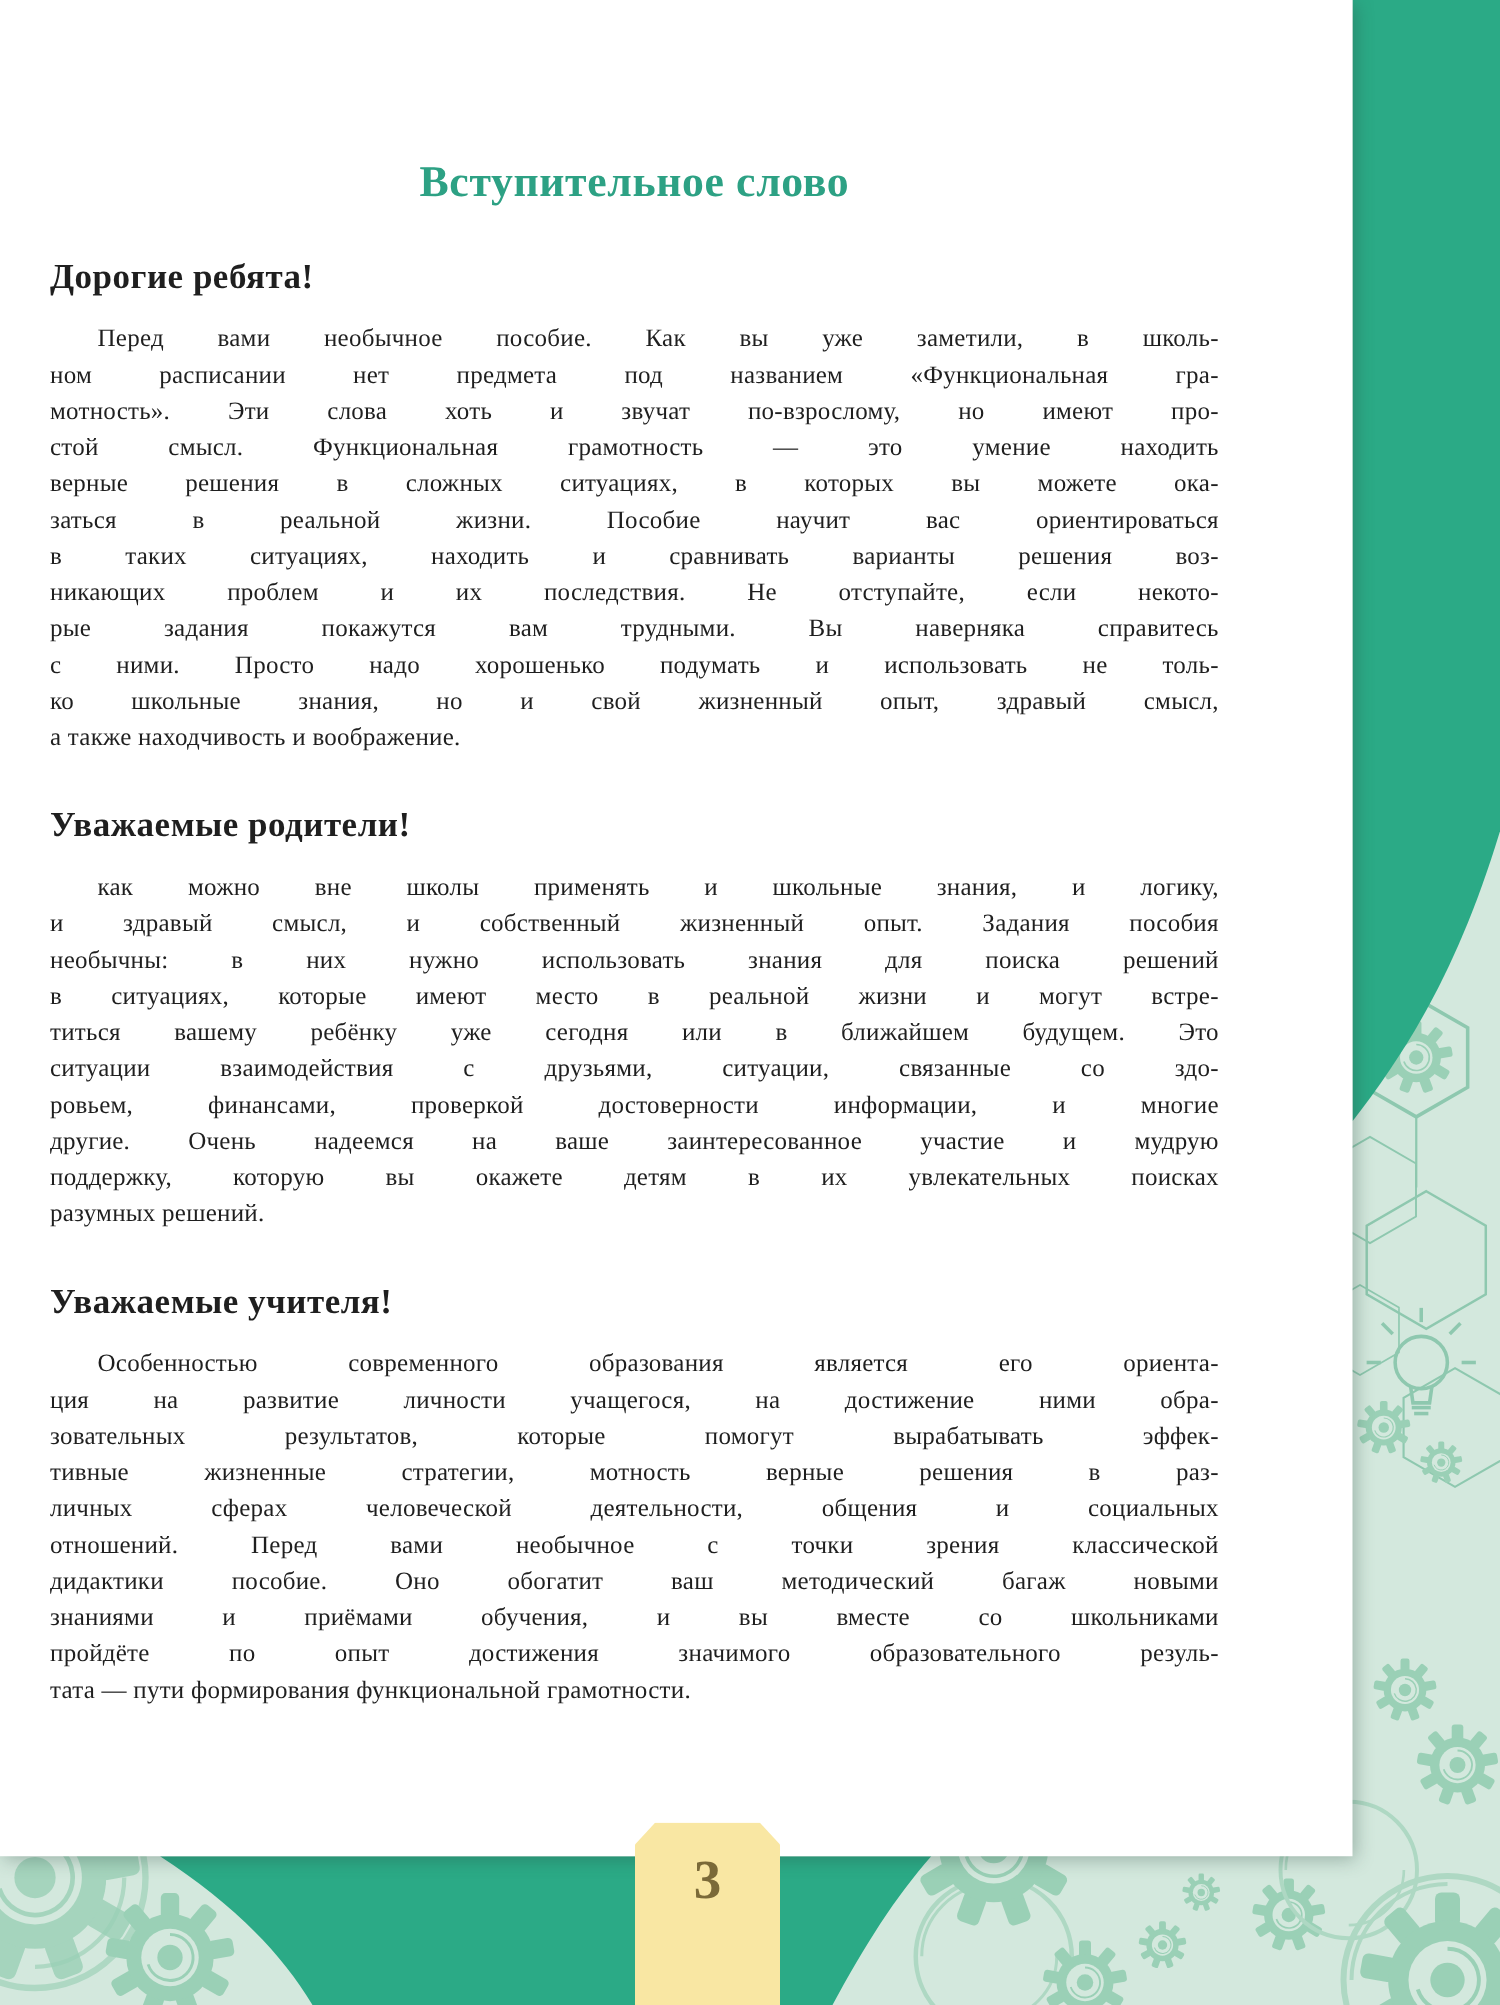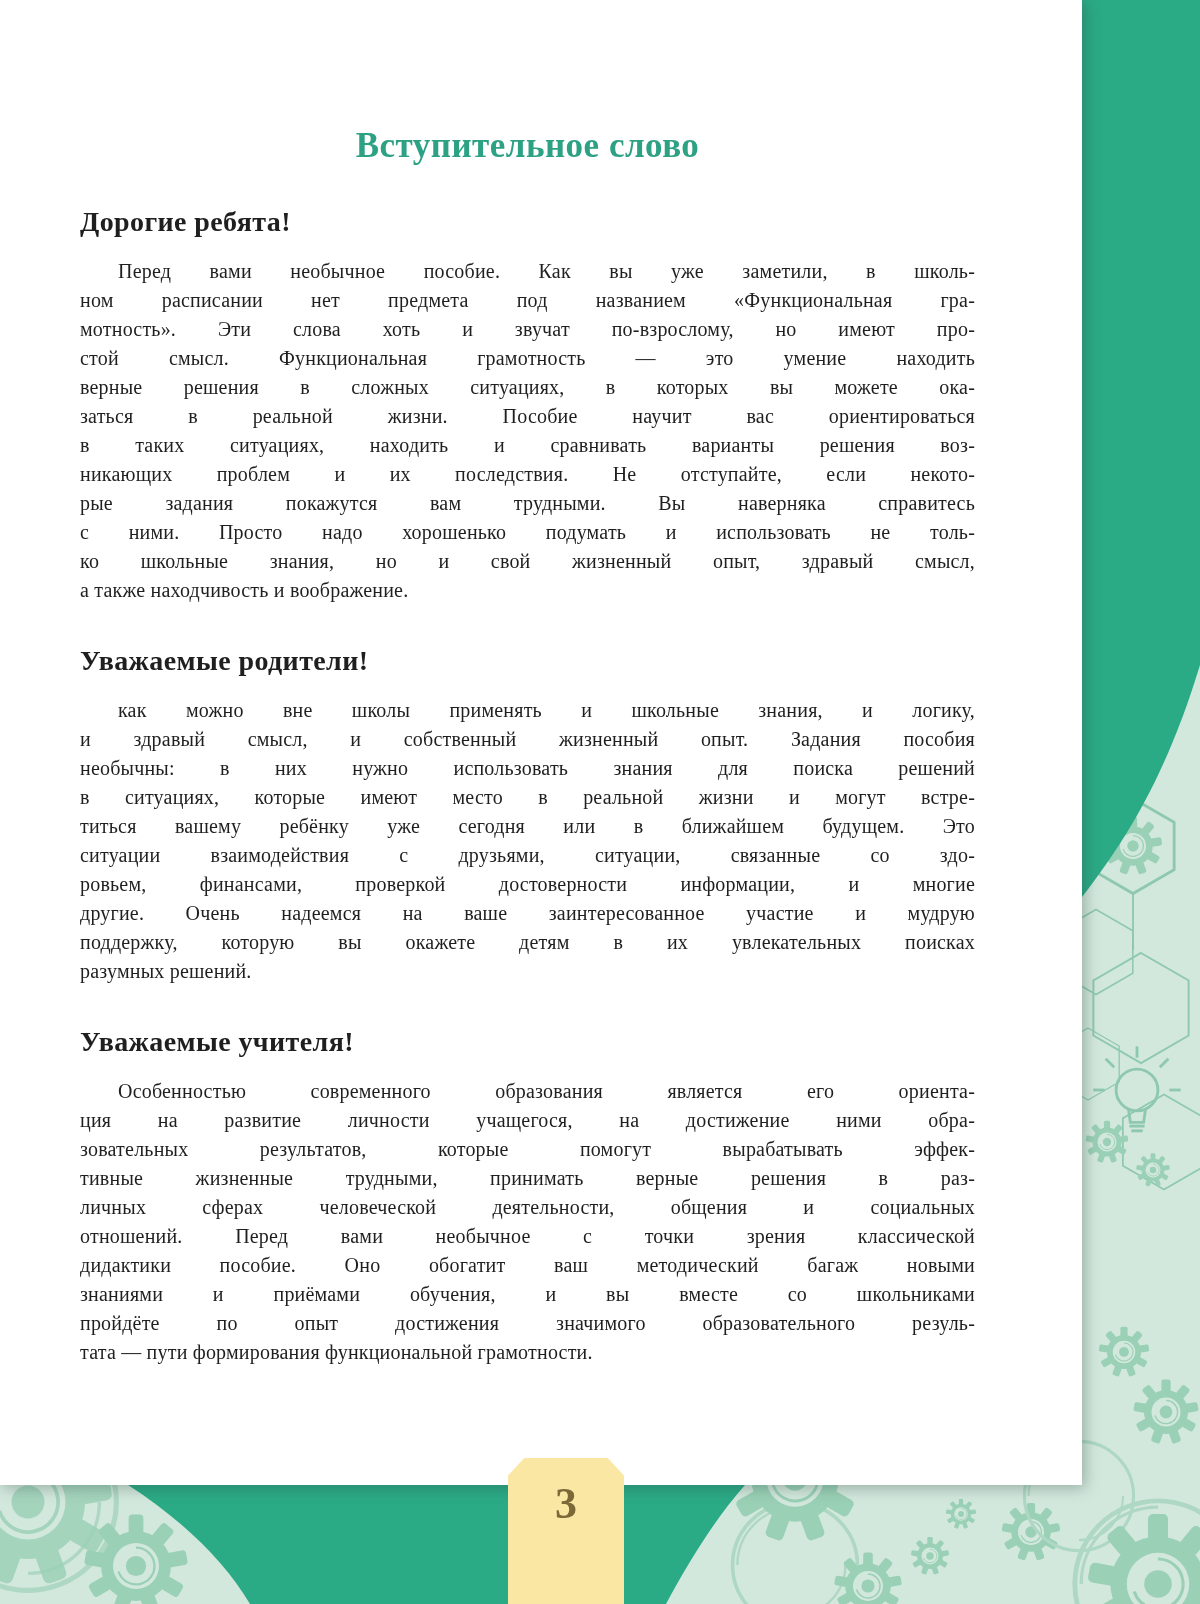--- a/index.html
+++ b/index.html
@@ -15,21 +15,21 @@
     --paper:#ffffff;
   }
   html,body{margin:0;padding:0;}
   body{width:1200px;height:1604px;overflow:hidden;font-family:"Liberation Serif",serif;}
   .page{position:relative;width:1200px;height:1604px;background:var(--mint);overflow:hidden;}
   .deco-svg,.teal-svg{position:absolute;left:0;top:0;width:1200px;height:1604px;display:block;}
   .content{
     position:absolute;left:0;top:0;width:1082px;height:1485px;
     background:var(--paper);
     box-sizing:border-box;
-    padding:126px 107px 0 80px;
+    padding:126px 107px 0 40px;
     box-shadow:3px 3px 14px rgba(40,70,60,.35);
     z-index:3;
   }
   .title{
     margin:0;height:40px;line-height:40px;
     text-align:center;font-size:35px;font-weight:bold;
     color:var(--heading_teal);letter-spacing:.5px;
   }
   .h2{
     margin:39px 0 0;height:34px;line-height:34px;
@@ -164,21 +164,21 @@
         <div class="tline">другие. Очень надеемся на ваше заинтересованное участие и мудрую</div>
         <div class="tline">поддержку, которую вы окажете детям в их увлекательных поисках</div>
         <div class="tline last">разумных решений.</div>
       </div>
 
     <div class="h2">Уважаемые учителя!</div>
     <div class="para">
         <div class="tline">Особенностью современного образования является его ориента-</div>
         <div class="tline">ция на развитие личности учащегося, на достижение ними обра-</div>
         <div class="tline">зовательных результатов, которые помогут вырабатывать эффек-</div>
-        <div class="tline">тивные жизненные трудными, принимать верные решения в раз-</div>
+        <div class="tline">тивные жизненные стратегии, мотность верные решения в раз-</div>
         <div class="tline">личных сферах человеческой деятельности, общения и социальных</div>
         <div class="tline">отношений. Перед вами необычное с точки зрения классической</div>
         <div class="tline">дидактики пособие. Оно обогатит ваш методический багаж новыми</div>
         <div class="tline">знаниями и приёмами обучения, и вы вместе со школьниками</div>
         <div class="tline">пройдёте по опыт достижения значимого образовательного резуль-</div>
         <div class="tline last">тата — пути формирования функциональной грамотности.</div>
       </div>
   </div>
 
   <div class="page-tab">

